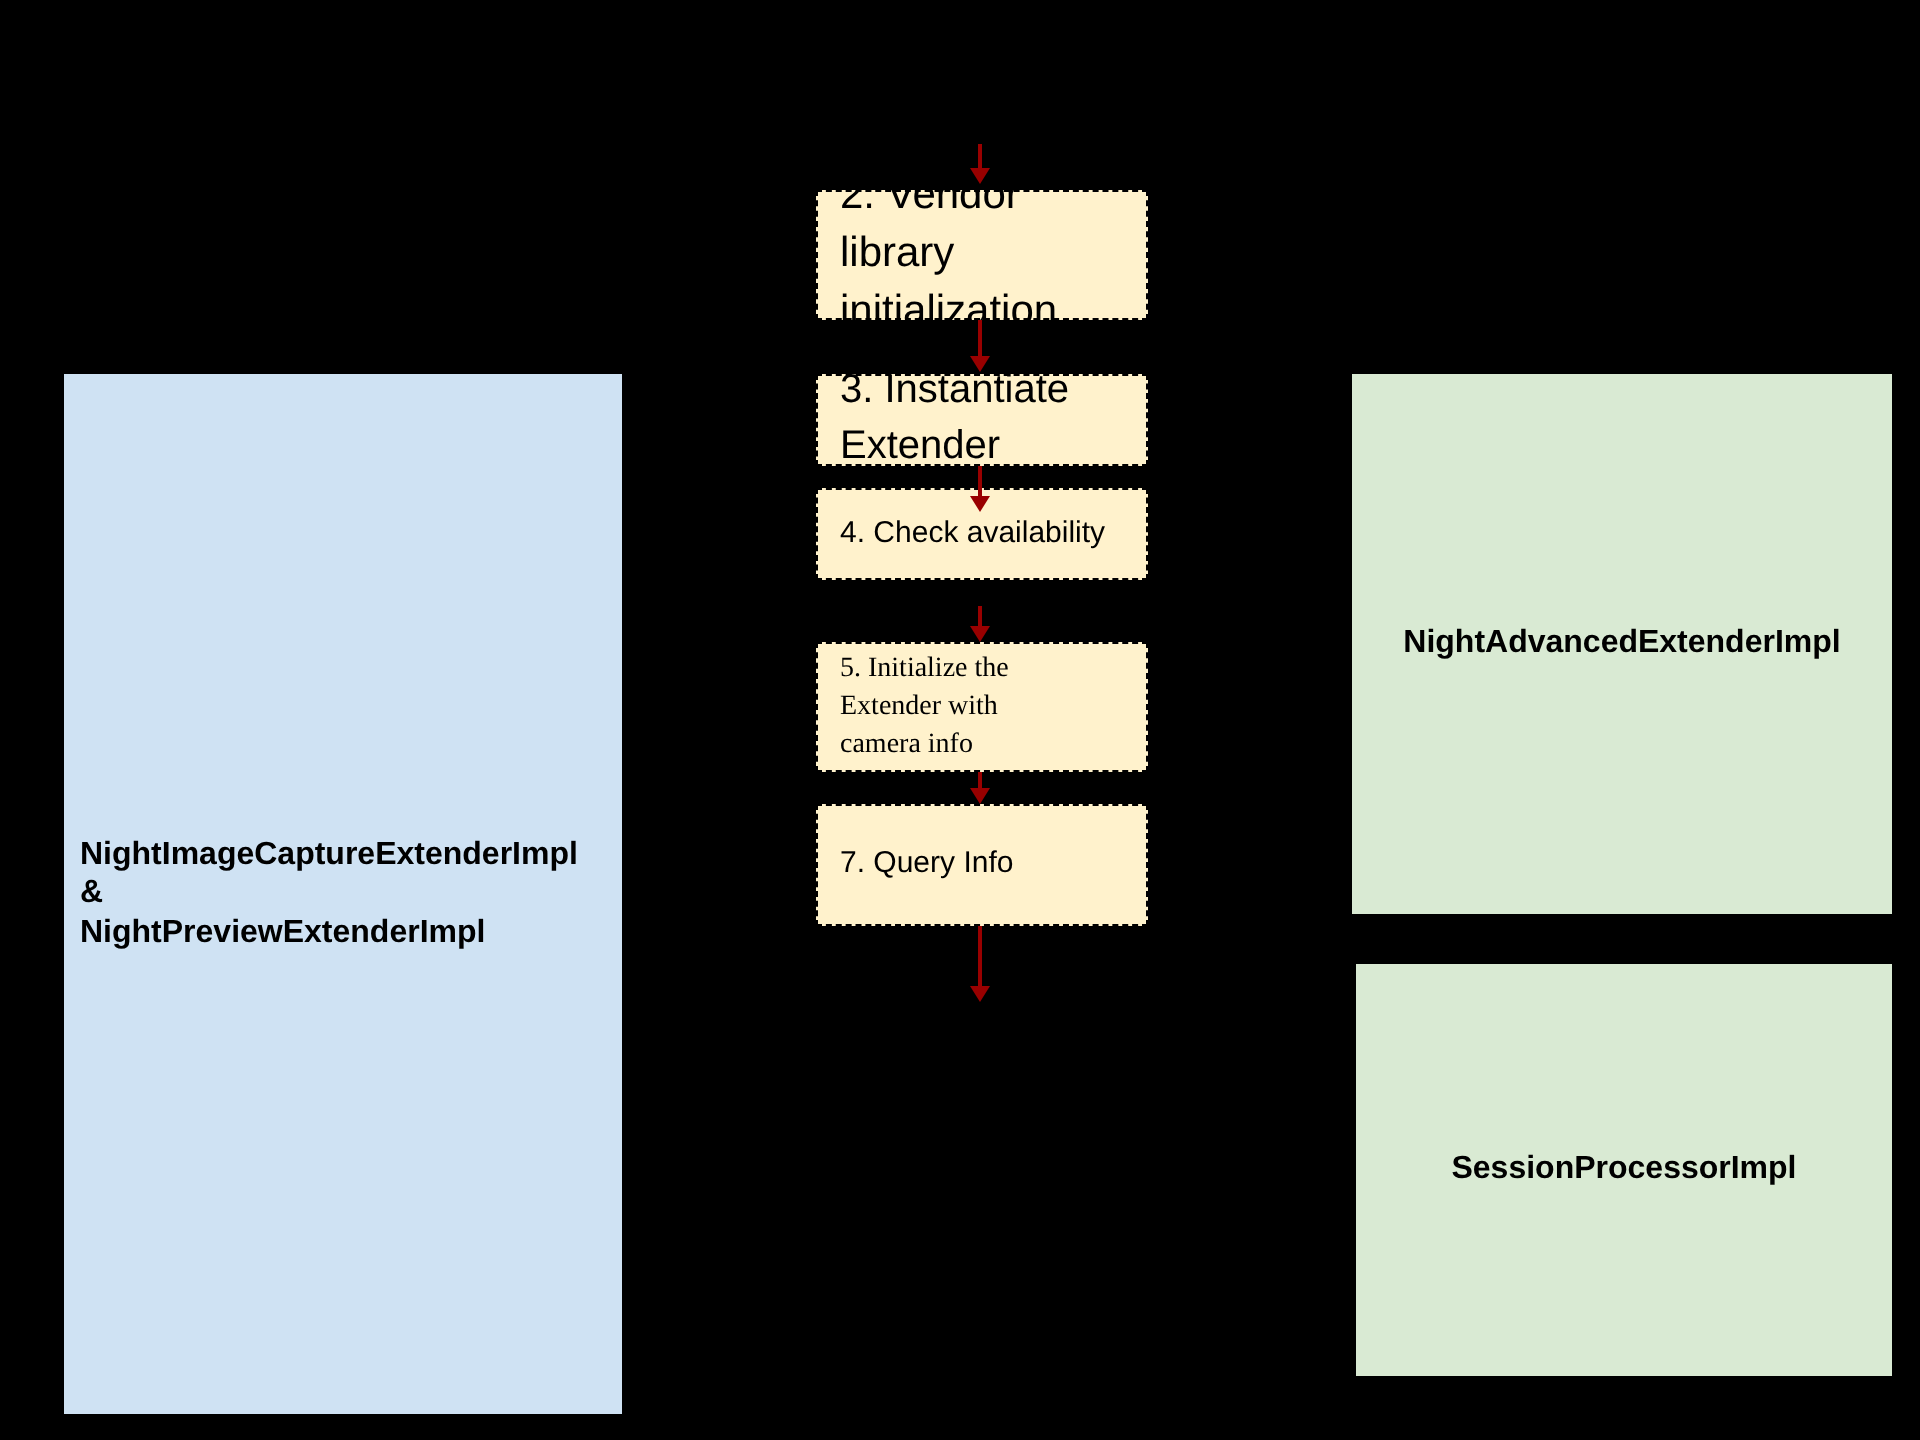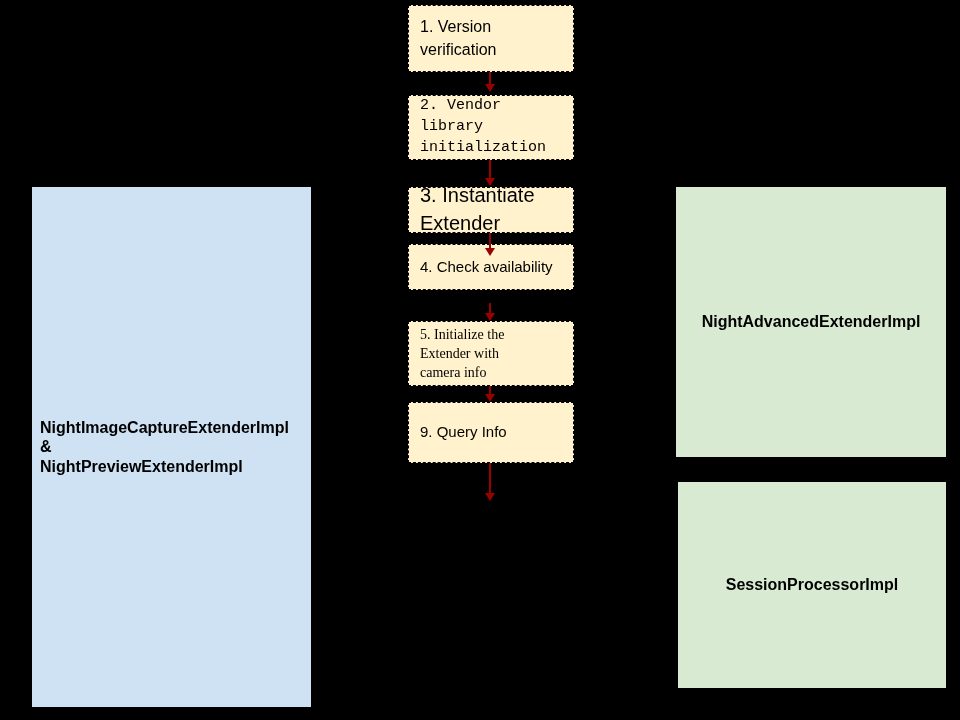--- a/index.html
+++ b/index.html
@@ -34,21 +34,21 @@
     align-items: flex-start;
     padding: 4px 8px 4px 11px;
     color: var(--text);
   }
   .step .step-label {
     white-space: pre-line;
     text-align: left;
     line-height: 1.38;
   }
   .s1 { top: 5px;   height: 67px;  font-size: 16px; }
-  .s2 { top: 95px;  height: 65px;  font-size: 15px; font-family: Liberation Mono, monospace; }
+  .s2 { top: 95px;  height: 65px;  font-size: 21px; }
   .s3 { top: 187px; height: 46px;  font-size: 20px; }
   .s4 { top: 244px; height: 46px;  font-size: 15px; }
   .s5 { top: 321px; height: 65px;  font-size: 14px; font-family: Liberation Serif, serif; }
   .s6 { top: 402px; height: 61px;  font-size: 15px; }
   .s7 { top: 503px; height: 205px; font-size: 16px; padding-left: 12px; }
   .side-box {
     position: absolute;
     display: flex;
     flex-direction: column;
     justify-content: center;
@@ -120,42 +120,38 @@
 NightPreviewExtenderImpl</span>
   </div>
 
   <div class="side-box right-box-1">
     <span class="side-label">NightAdvancedExtenderImpl</span>
   </div>
   <div class="side-box right-box-2">
     <span class="side-label">SessionProcessorImpl</span>
   </div>
 
-  <div class="step s1">
-    <span class="step-label">1. Version
-verification</span>
-  </div>
   <div class="step s2">
     <span class="step-label">2. Vendor library
 initialization</span>
   </div>
   <div class="step s3">
     <span class="step-label">3. Instantiate
 Extender</span>
   </div>
   <div class="step s4">
     <span class="step-label">4. Check availability</span>
   </div>
   <div class="step s5">
     <span class="step-label">5. Initialize the
 Extender with
 camera info</span>
   </div>
   <div class="step s6">
-    <span class="step-label">9. Query Info</span>
+    <span class="step-label">7. Query Info</span>
   </div>
 
   <div class="arrow a1"></div>
   <div class="arrow a2"></div>
   <div class="arrow a3"></div>
   <div class="arrow a4"></div>
   <div class="arrow a5"></div>
   <div class="arrow a6"></div>
 
 </div>

